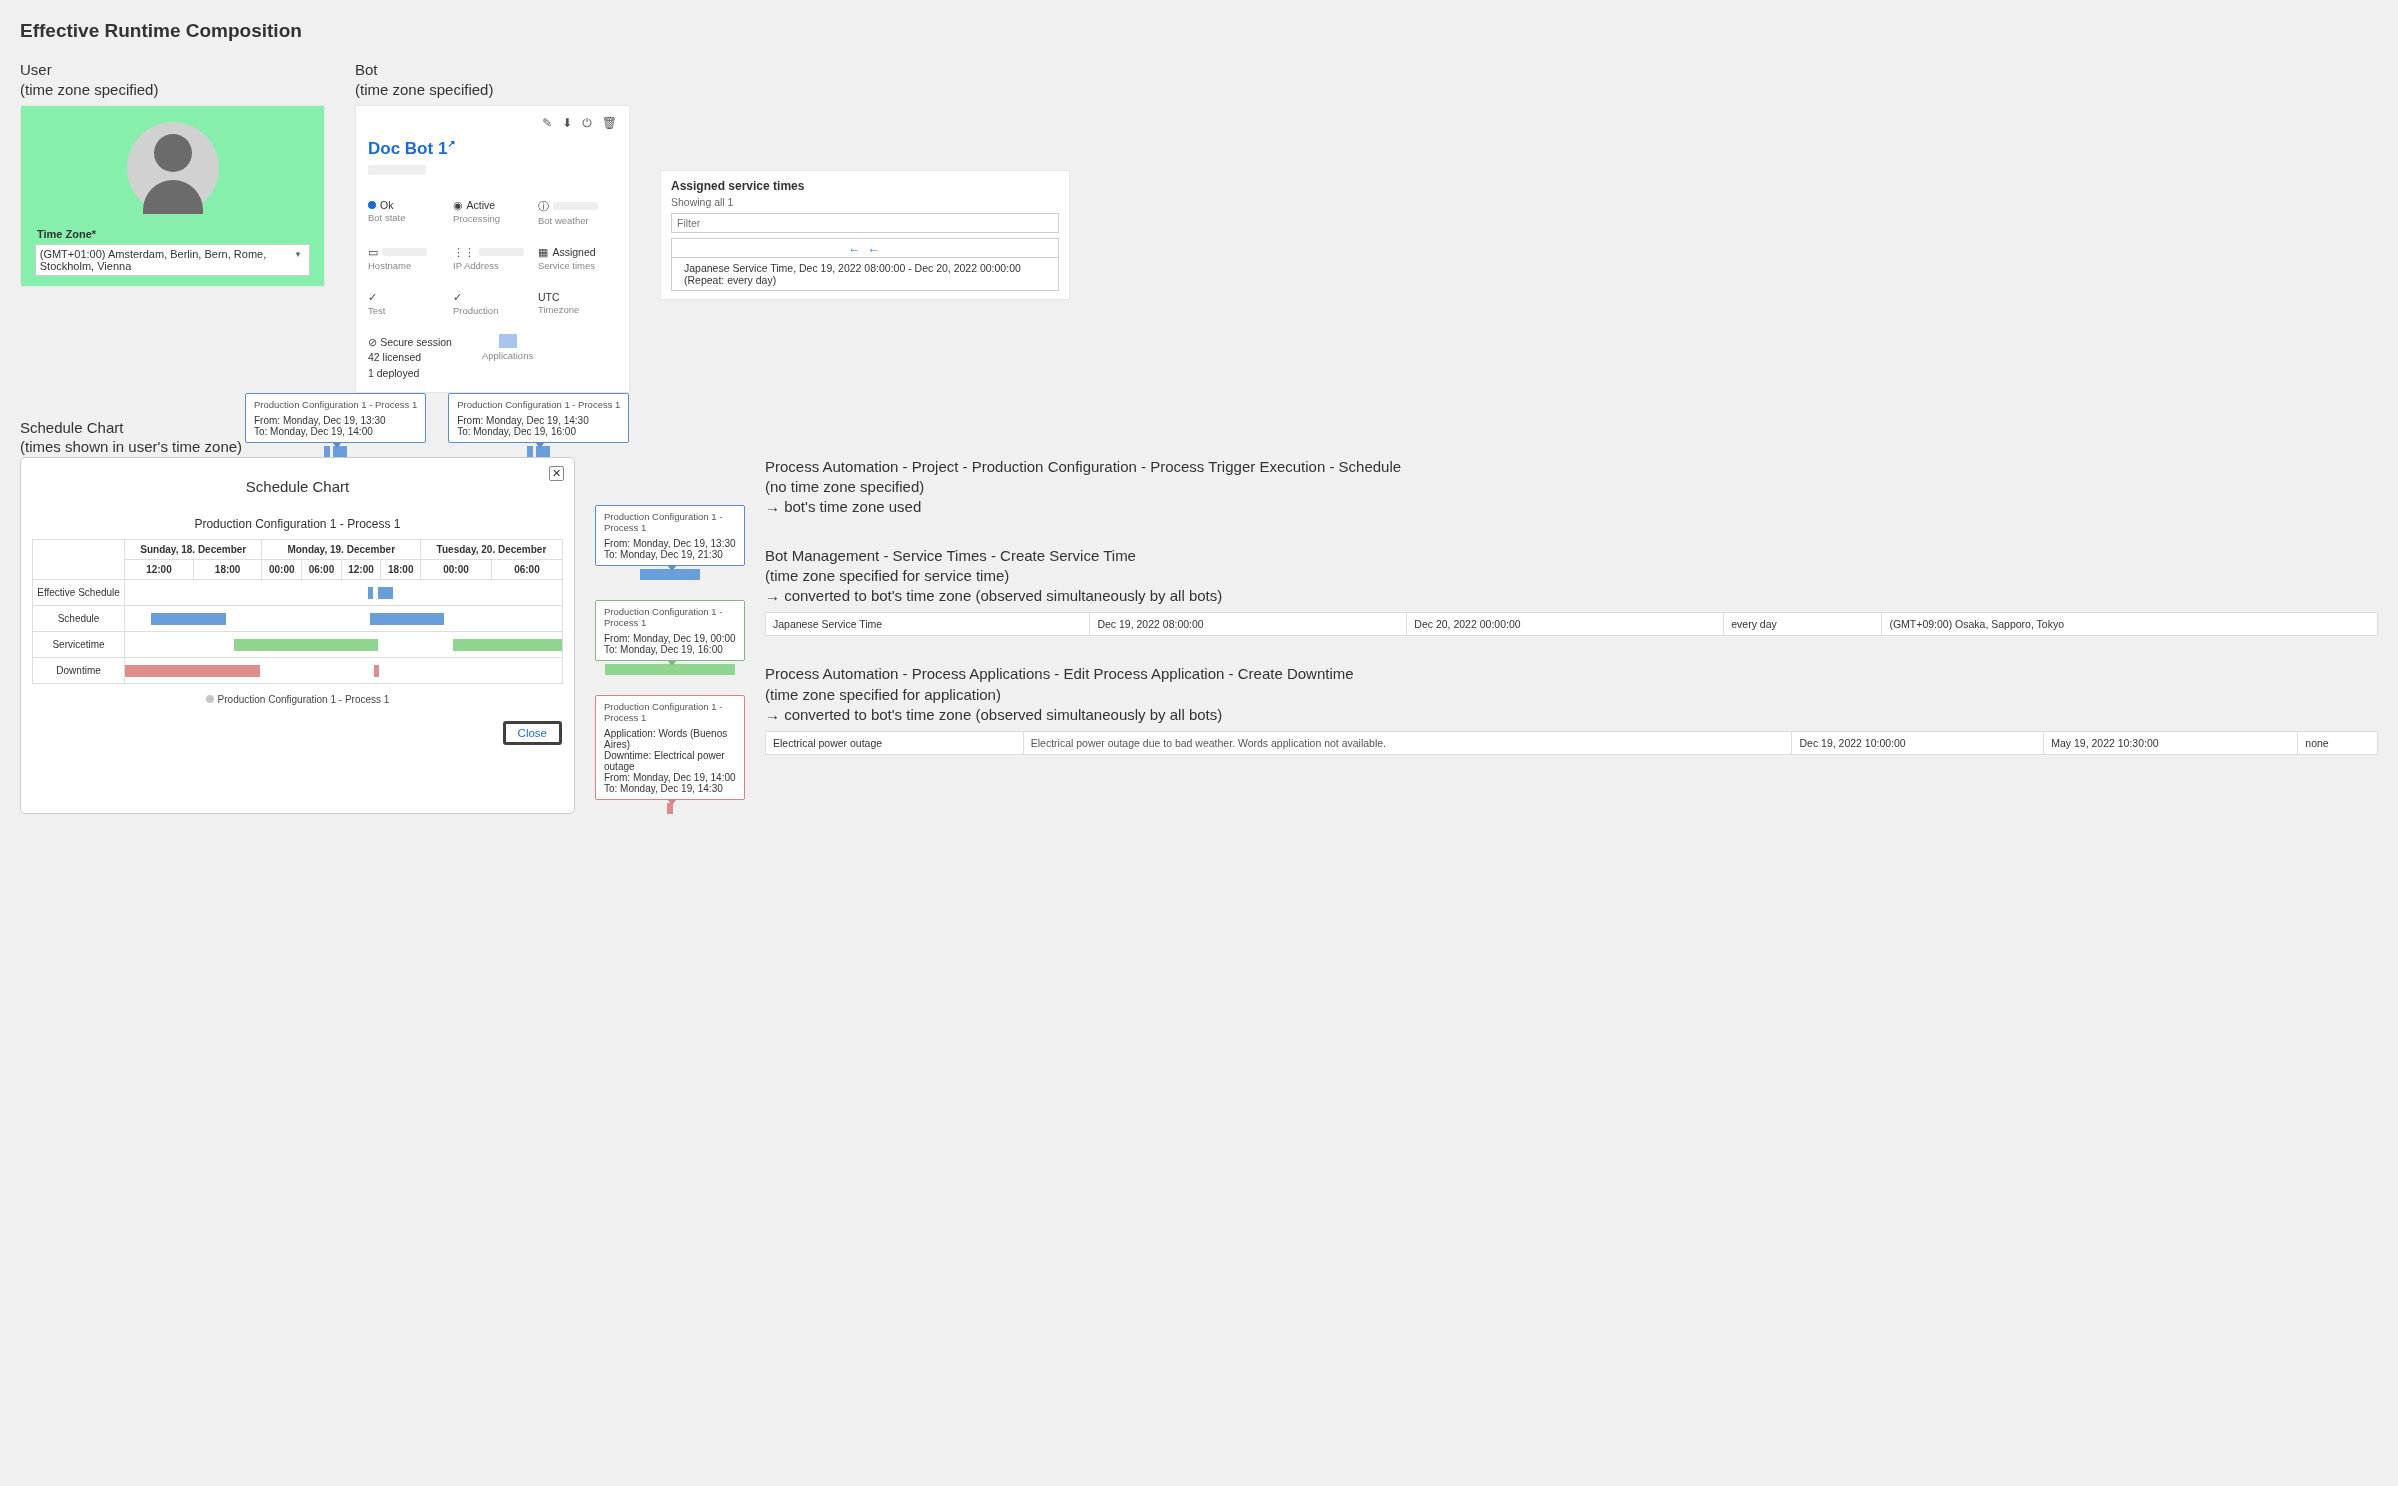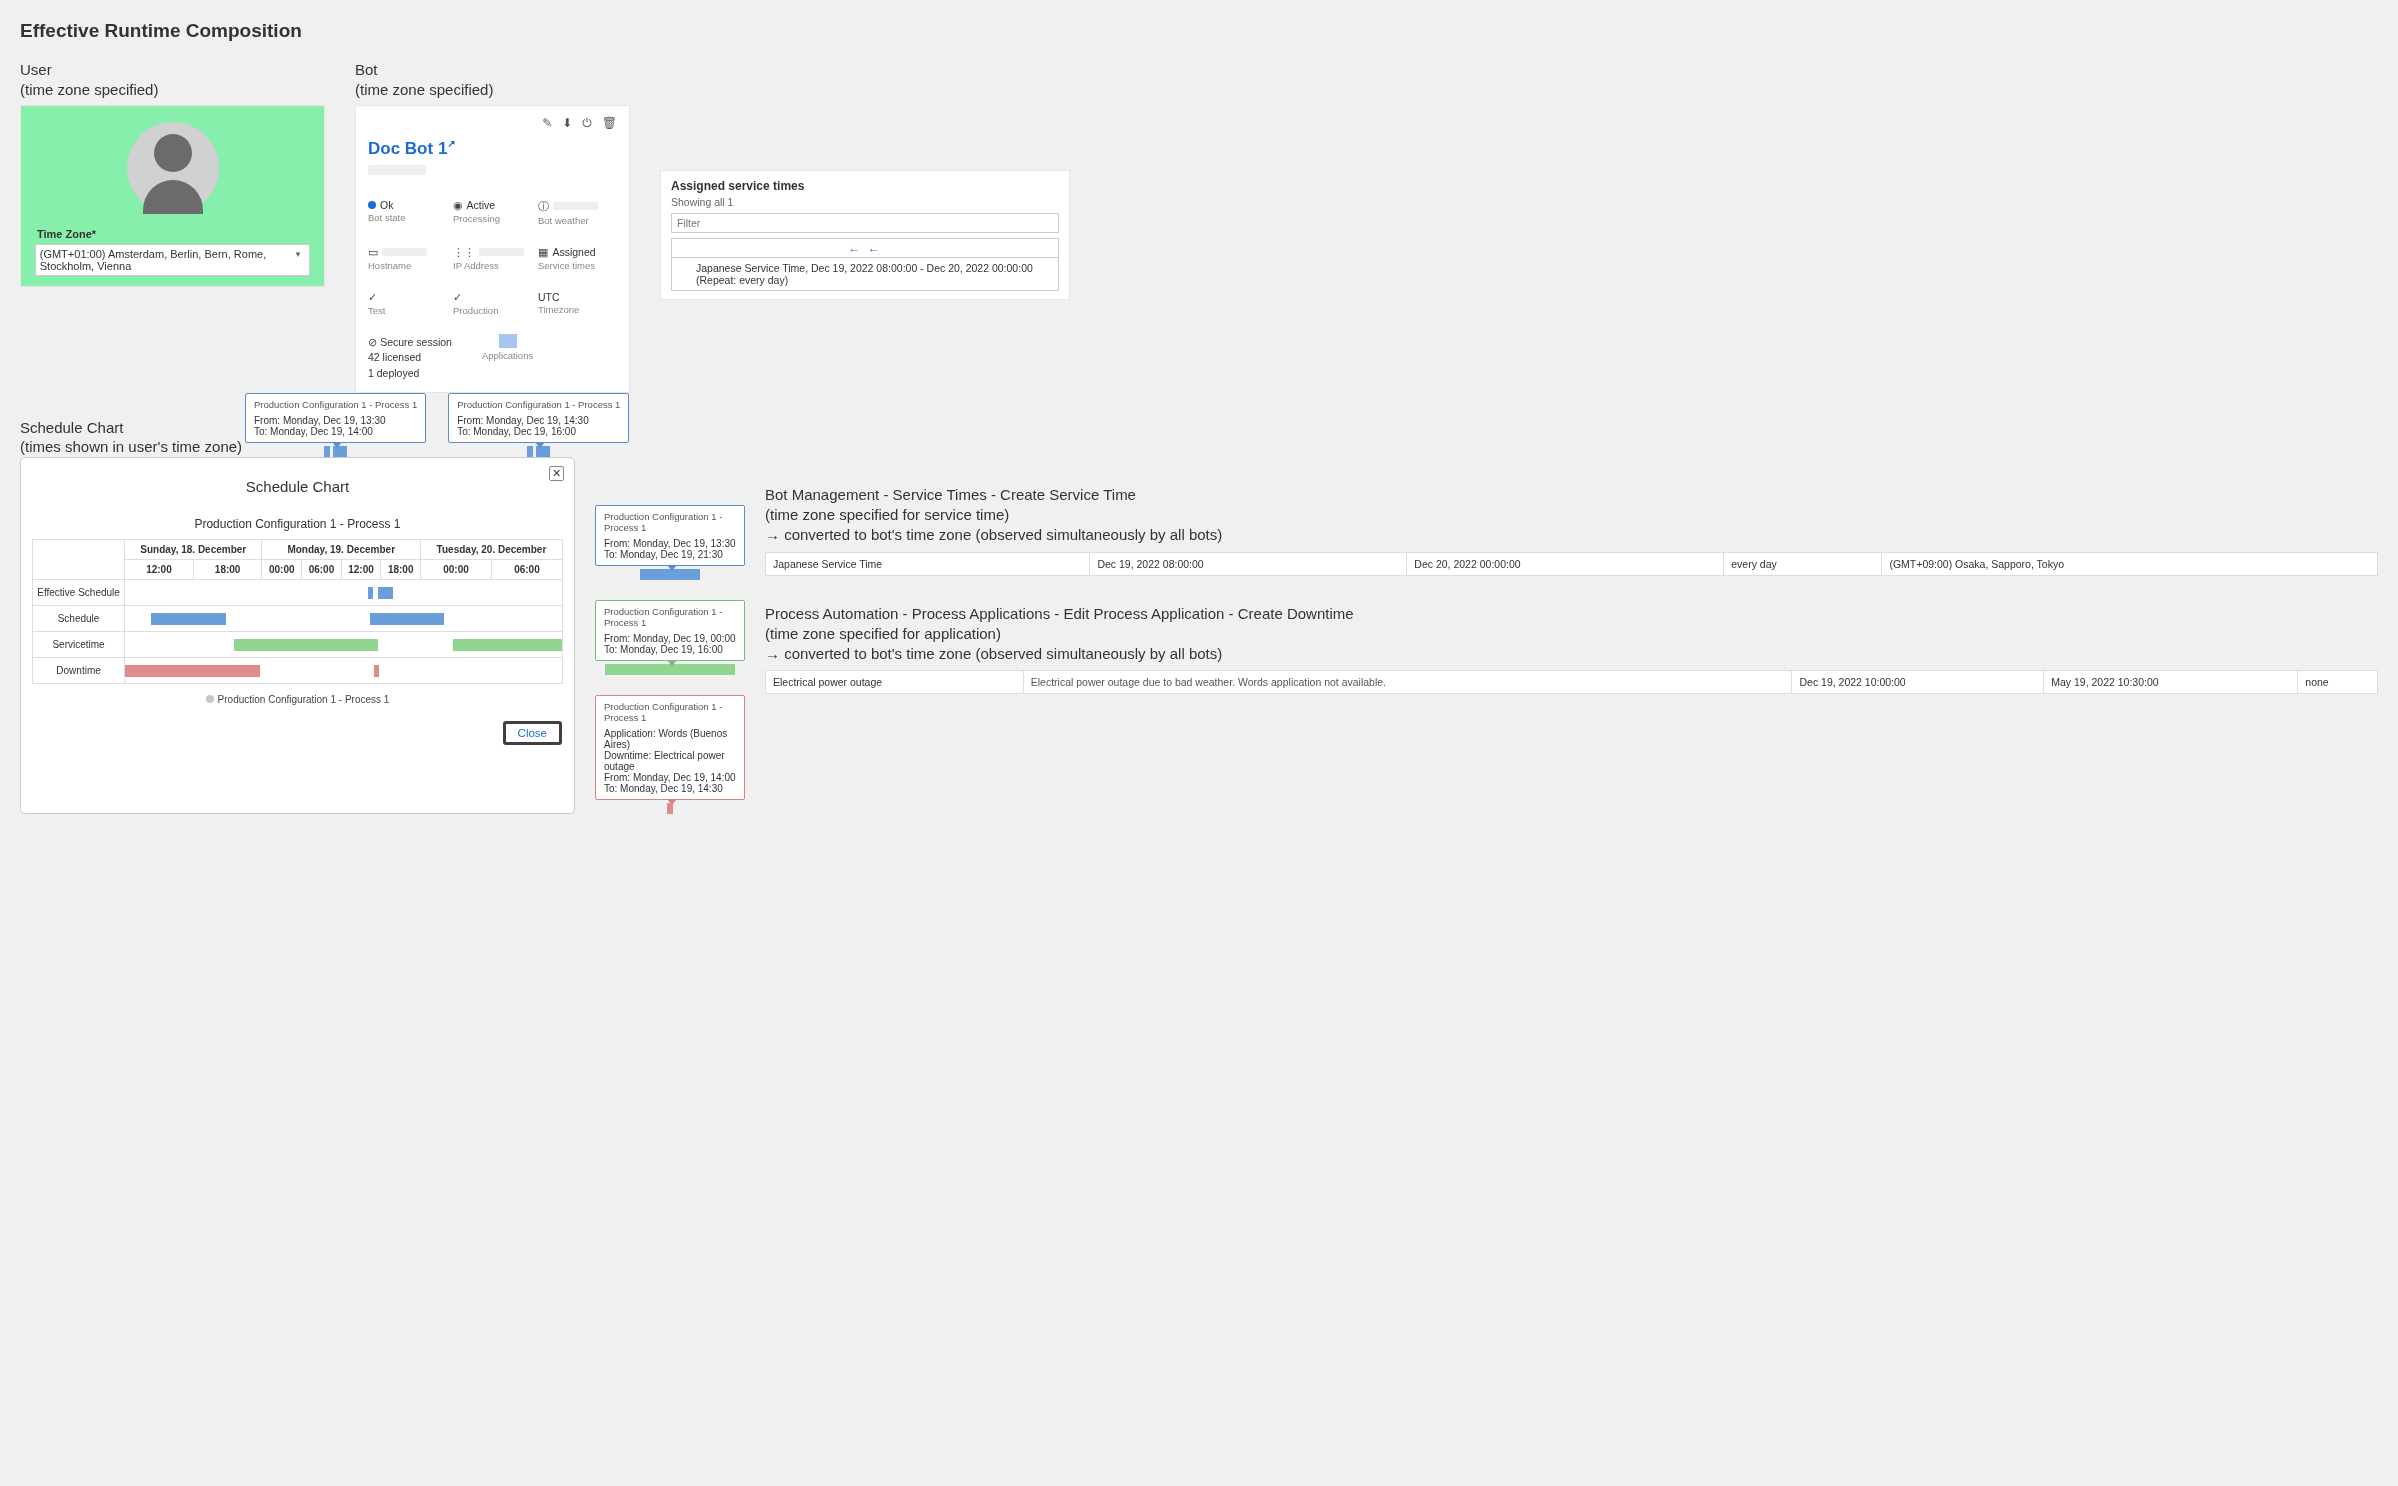--- a/index.html
+++ b/index.html
@@ -39,21 +39,21 @@
 .apps-ico { width: 18px; height: 14px; background: #a8c5f0; display: inline-block; }
 .bot-secure { margin-top: 18px; display: flex; gap: 30px; }
 .bot-secure-left { font-size: 10.5px; line-height: 1.5; }
 
 
 .svc-panel { background: #fff; border: 1px solid #e6e6e6; padding: 8px 10px; margin-top: 10px; }
 .svc-title { font-size: 12px; font-weight: 600; }
 .svc-sub { font-size: 10.5px; color: #666; margin: 3px 0 5px; }
 .svc-filter { width: 100%; border: 1px solid #ccc; padding: 3px 5px; font-size: 10.5px; color: #999; margin-bottom: 5px; }
 .svc-arrows { text-align: center; color: #1a6bd6; font-size: 12px; letter-spacing: 2px; border: 1px solid #ccc; border-bottom: none; padding: 2px 0; }
-.svc-row { border: 1px solid #ccc; padding: 4px 24px; font-size: 10.5px; }
+.svc-row { border: 1px solid #ccc; padding: 4px 12px; font-size: 10.5px; }
 .tooltip { border: 1px solid #5e8cc9; background: #fff; font-size: 10px; padding: 5px 8px; position: relative; border-radius: 2px; }
 .tooltip-title { color: #555; margin-bottom: 5px; font-size: 9.5px; }
 .tooltip .tip-arrow { position: absolute; bottom: -6px; left: 48%; width: 0; height: 0; border-left: 5px solid transparent; border-right: 5px solid transparent; border-top: 6px solid #5e8cc9; }
 .tooltip-blue { border-color: #5e8cc9; }
 .tooltip-green { border-color: #7cb97c; }
 .tooltip-green .tip-arrow { border-top-color: #7cb97c; }
 .tooltip-red { border-color: #d98282; }
 .tooltip-red .tip-arrow { border-top-color: #d98282; }
 .tip-bar-row { display: flex; justify-content: center; gap: 3px; margin: 3px auto 0; width: 130px; }
 .tip-bar { height: 11px; }
@@ -354,20 +354,25 @@
         <div class="tip-arrow"></div>
       </div>
       <div class="tip-bar-row">
           <div class="tip-bar tip-bar-red" style="width:6px;"></div>
         </div>
     </div>
   </div>
 
   <div class="rt-text-col">
     <div class="section-block">
+      <div class="section-heading">
+        <span>Process Automation -  Project - Production Configuration - Process Trigger Execution - Schedule</span><br>
+        <span>(no time zone specified)</span><br>
+        <span>→ bot's time zone used</span>
+      </div>
     </div>
 
     <div class="section-block">
       <div class="section-heading">
         <span>Bot Management - Service Times - Create Service Time</span><br>
         <span>(time zone specified for service time)</span><br>
         <span>→ converted to bot's time zone (observed simultaneously by all bots)</span>
       </div>
       <table class="data-table">
         <tbody>

